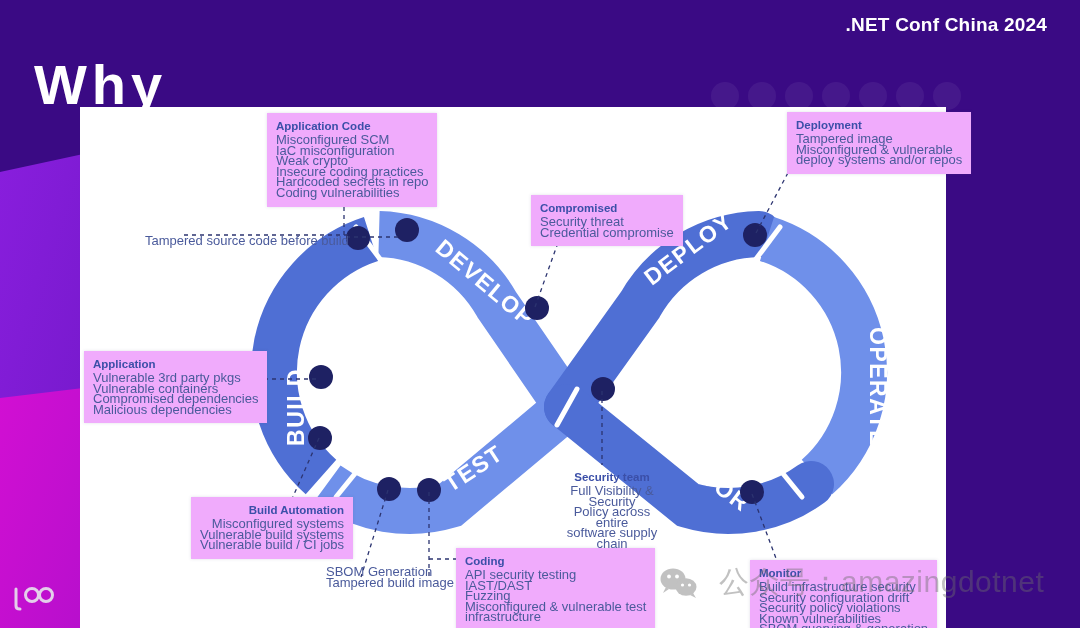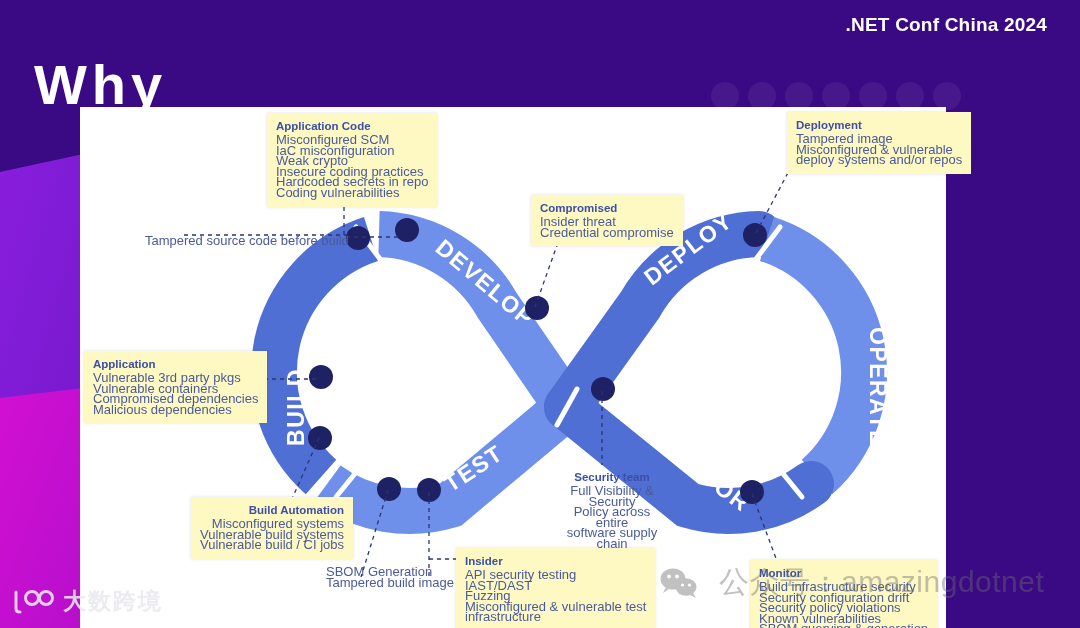--- a/index.html
+++ b/index.html
@@ -26,21 +26,21 @@
 
   
   #canvas {
     position:absolute; left:80px; top:107px; width:866px; height:521px;
     background:#ffffff; z-index:3; overflow:hidden;
   }
   #loop { position:absolute; left:0; top:0; width:866px; height:521px; }
 
   
   .callout {
-    position:absolute; z-index:5; background:#fef9c3;
+    position:absolute; z-index:5; background:#f0abfc;
     padding:6px 9px 8px 9px;
     box-shadow:0 0 3px rgba(80,80,130,.18);
   }
   .callout.plain { background:transparent; box-shadow:none; padding:0; }
   .c-title {
     color:#3b4fa8; font-size:11.5px; font-weight:bold;
     margin-bottom:2px; white-space:nowrap; line-height:14px;
   }
   .c-line {
     color:#4a5a9b; font-size:13px; line-height:10.6px; white-space:nowrap;
@@ -184,41 +184,41 @@
 
 <div class="callout" style="left:787px; top:112px;">
   <div class="c-title">Deployment</div>
   <div class="c-line">Tampered image</div>
   <div class="c-line">Misconfigured &amp; vulnerable</div>
   <div class="c-line">deploy systems and/or repos</div>
 </div>
 
 <div class="callout" style="left:531px; top:195px;">
   <div class="c-title">Compromised</div>
-  <div class="c-line">Insider threat</div>
+  <div class="c-line">Security threat</div>
   <div class="c-line">Credential compromise</div>
 </div>
 
 <div class="callout" style="left:84px; top:351px;">
   <div class="c-title">Application</div>
   <div class="c-line">Vulnerable 3rd party pkgs</div>
   <div class="c-line">Vulnerable containers</div>
   <div class="c-line">Compromised dependencies</div>
   <div class="c-line">Malicious dependencies</div>
 </div>
 
 <div class="callout" style="left:191px; top:497px;text-align:right;">
   <div class="c-title">Build Automation</div>
   <div class="c-line">Misconfigured systems</div>
   <div class="c-line">Vulnerable build systems</div>
   <div class="c-line">Vulnerable build / CI jobs</div>
 </div>
 
 <div class="callout" style="left:456px; top:548px;">
-  <div class="c-title">Insider</div>
+  <div class="c-title">Coding</div>
   <div class="c-line">API security testing</div>
   <div class="c-line">IAST/DAST</div>
   <div class="c-line">Fuzzing</div>
   <div class="c-line">Misconfigured &amp; vulnerable test</div>
   <div class="c-line">infrastructure</div>
 </div>
 
 <div class="callout plain centered" style="left:556px; top:470px; width:112px;">
   <div class="c-title">Security team</div>
   <div class="c-line">Full Visibility &amp; Security</div>
@@ -257,14 +257,13 @@
   </svg>
   <span class="wm-text">公众号：amazingdotnet</span>
 </div>
 
 <div id="wm-logo">
   <svg width="46" height="26" viewBox="0 0 46 26">
     <path d="M6,3 L6,20 Q6,23 10,23" stroke="#e9e9ee" stroke-width="3" fill="none" stroke-linecap="round"></path>
     <circle cx="22" cy="9" r="6.5" fill="none" stroke="#e9e9ee" stroke-width="3"></circle>
     <circle cx="36" cy="9" r="6.5" fill="none" stroke="#e9e9ee" stroke-width="3"></circle>
   </svg>
-  <span class="logo-text">大数跨境</span>
 </div>
 
 </body></html>

